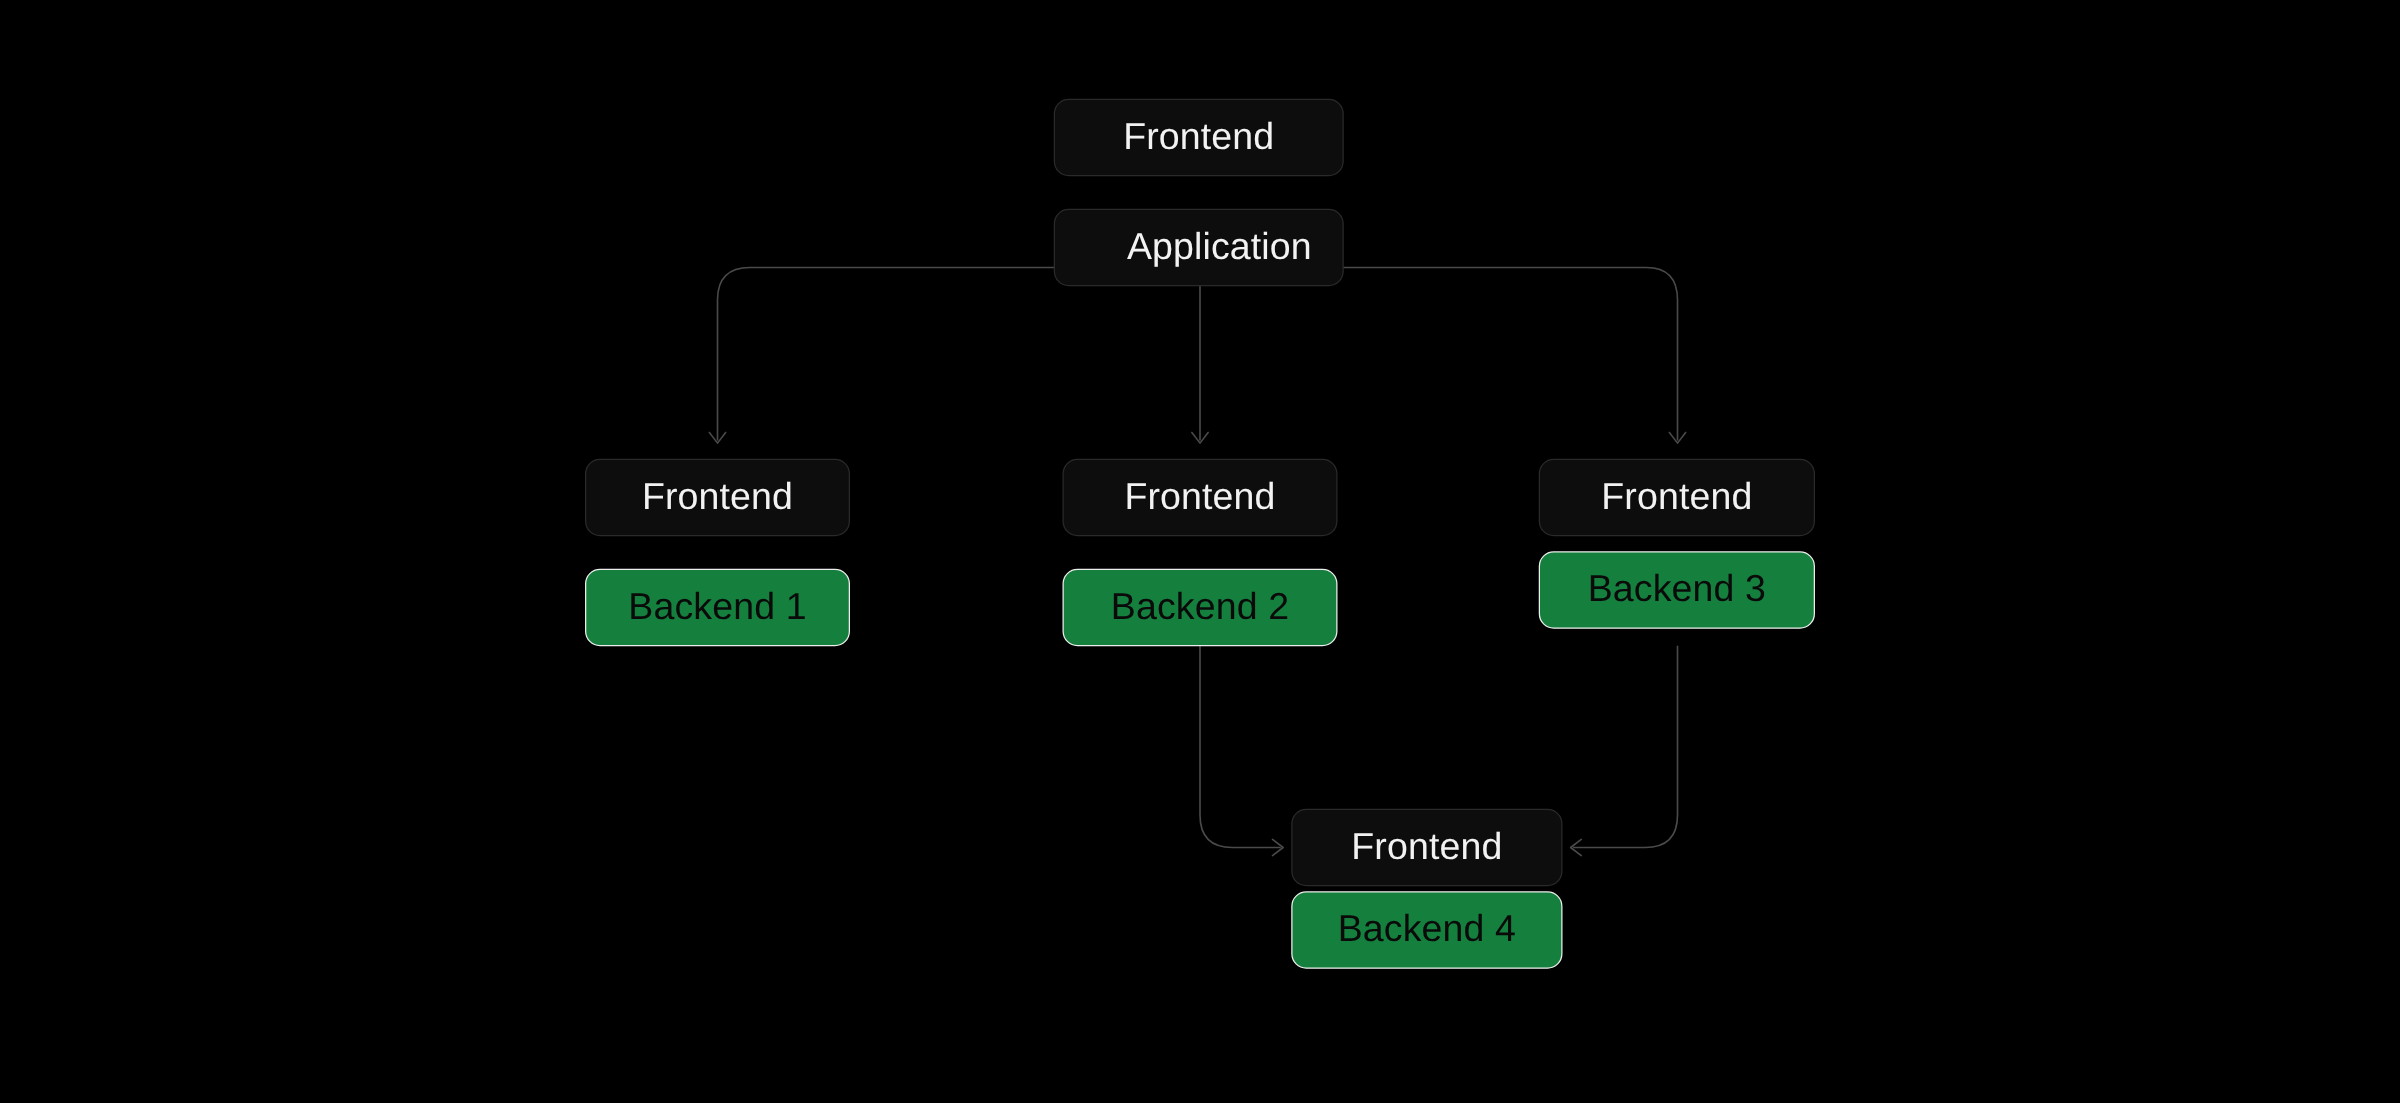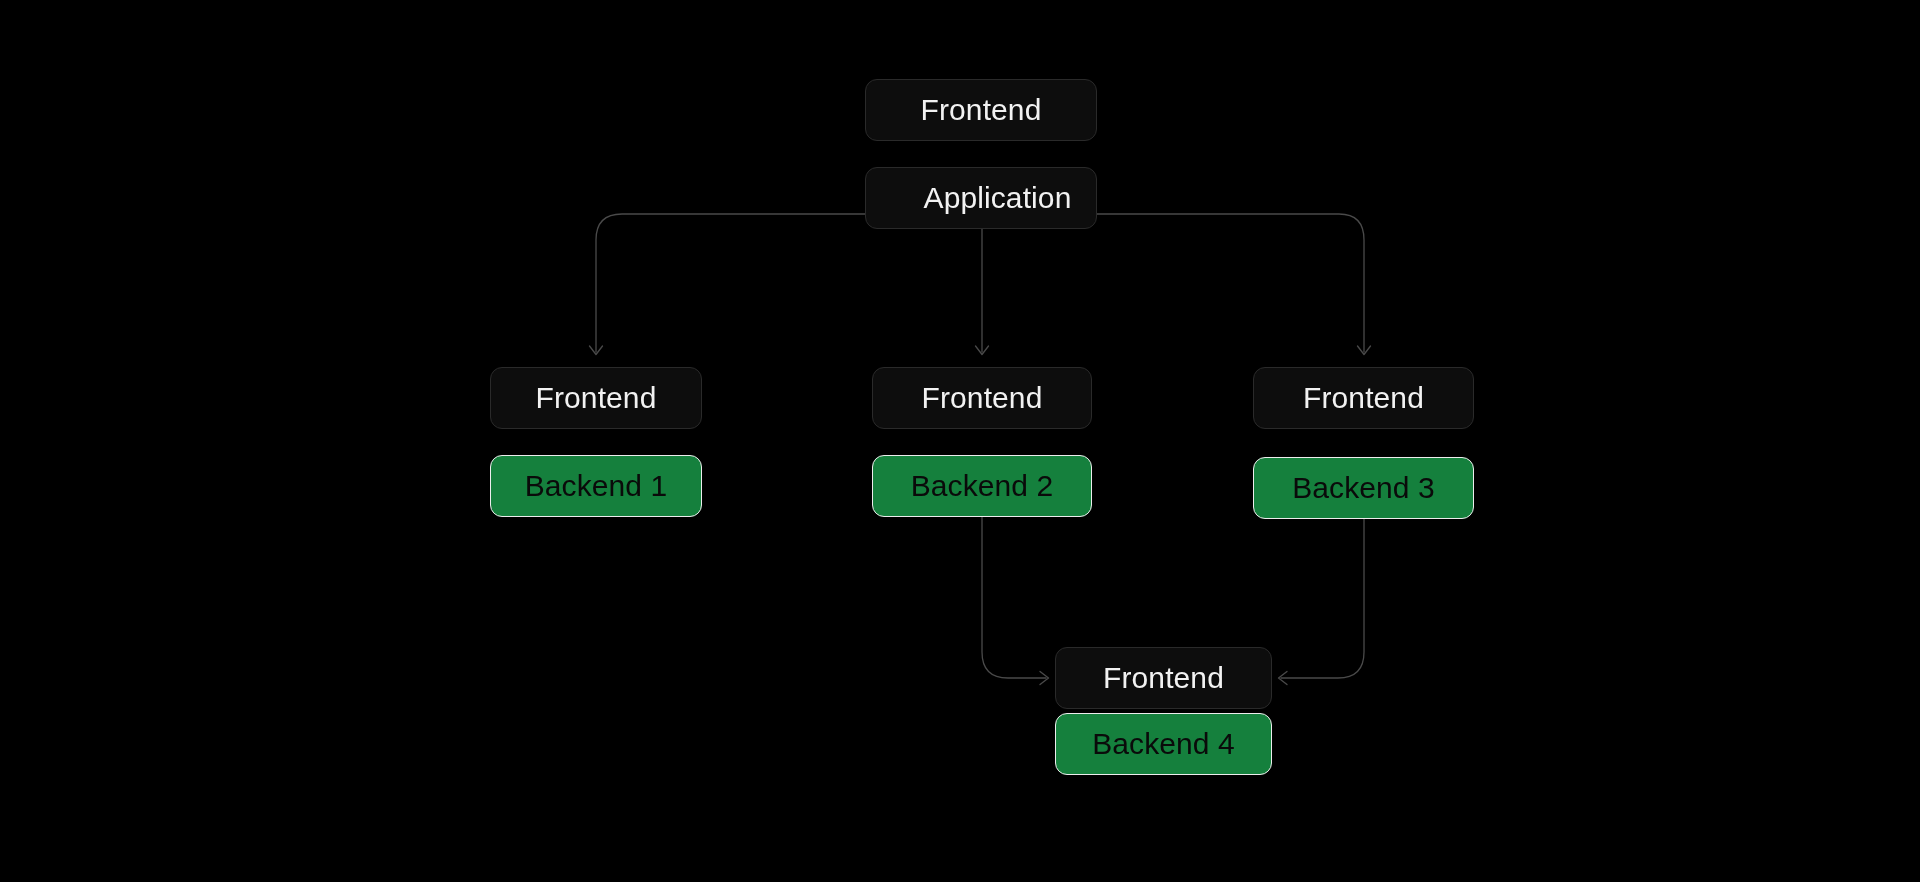--- a/index.html
+++ b/index.html
@@ -12,21 +12,20 @@
     width: 1920px;
     height: 882px;
     overflow: hidden;
     font-family: "Liberation Sans", sans-serif;
   }
   #canvas {
     position: relative;
     width: 1688px;
     height: 882px;
     background: #000000;
-    margin-left: 22px;
   }
   #edge-layer {
     position: absolute;
     left: 0;
     top: 0;
     width: 1920px;
     height: 882px;
     pointer-events: none;
   }
   .node {
@@ -107,21 +106,21 @@
   <div class="node node-dark" style="left:850px; top:367px; width:220px; height:62px;">
     <span class="node-label">Frontend</span>
   </div>
   <div class="node node-light" style="left:850px; top:455px; width:220px; height:62px;">
     <span class="node-label">Backend 2</span>
   </div>
 
   <div class="node node-dark" style="left:1231px; top:367px; width:221px; height:62px;">
     <span class="node-label">Frontend</span>
   </div>
-  <div class="node node-light" style="left:1231px; top:457px; width:221px; height:62px;">
+  <div class="node node-light" style="left:1231px; top:441px; width:221px; height:62px;">
     <span class="node-label">Backend 3</span>
   </div>
 
   <div class="node node-dark" style="left:1033px; top:647px; width:217px; height:62px;">
     <span class="node-label">Frontend</span>
   </div>
   <div class="node node-light" style="left:1033px; top:713px; width:217px; height:62px;">
     <span class="node-label">Backend 4</span>
   </div>
 

